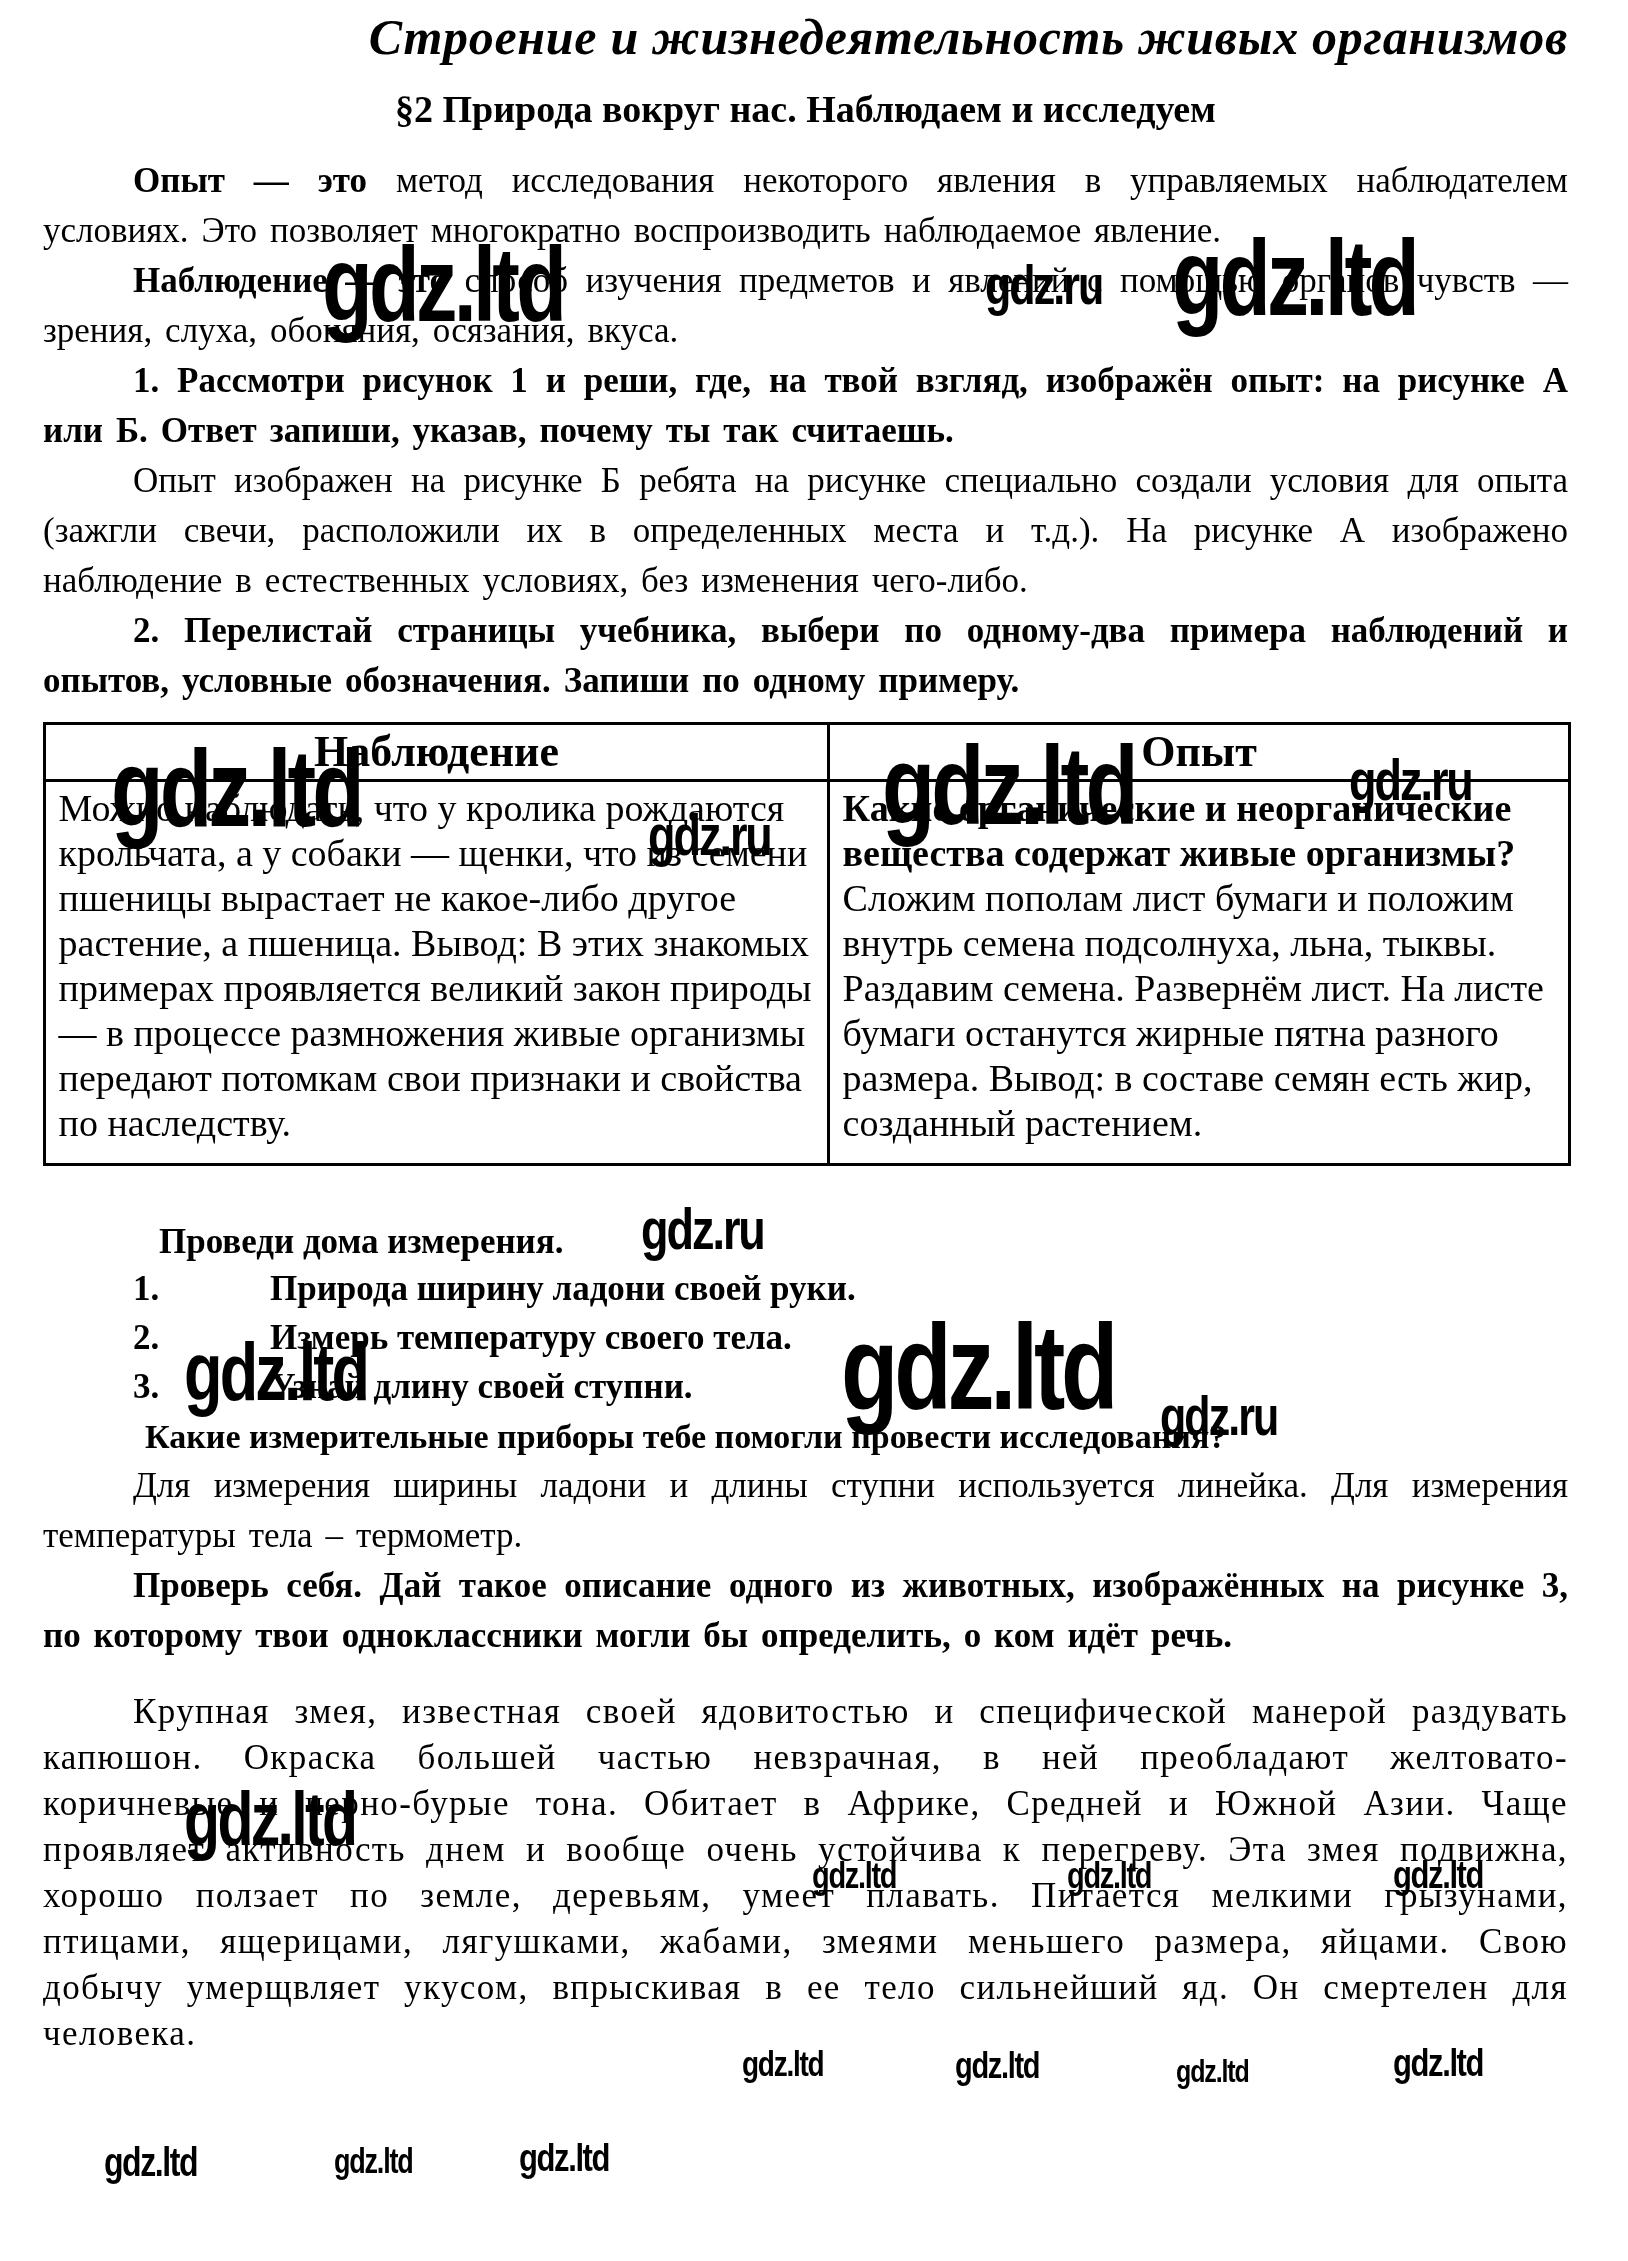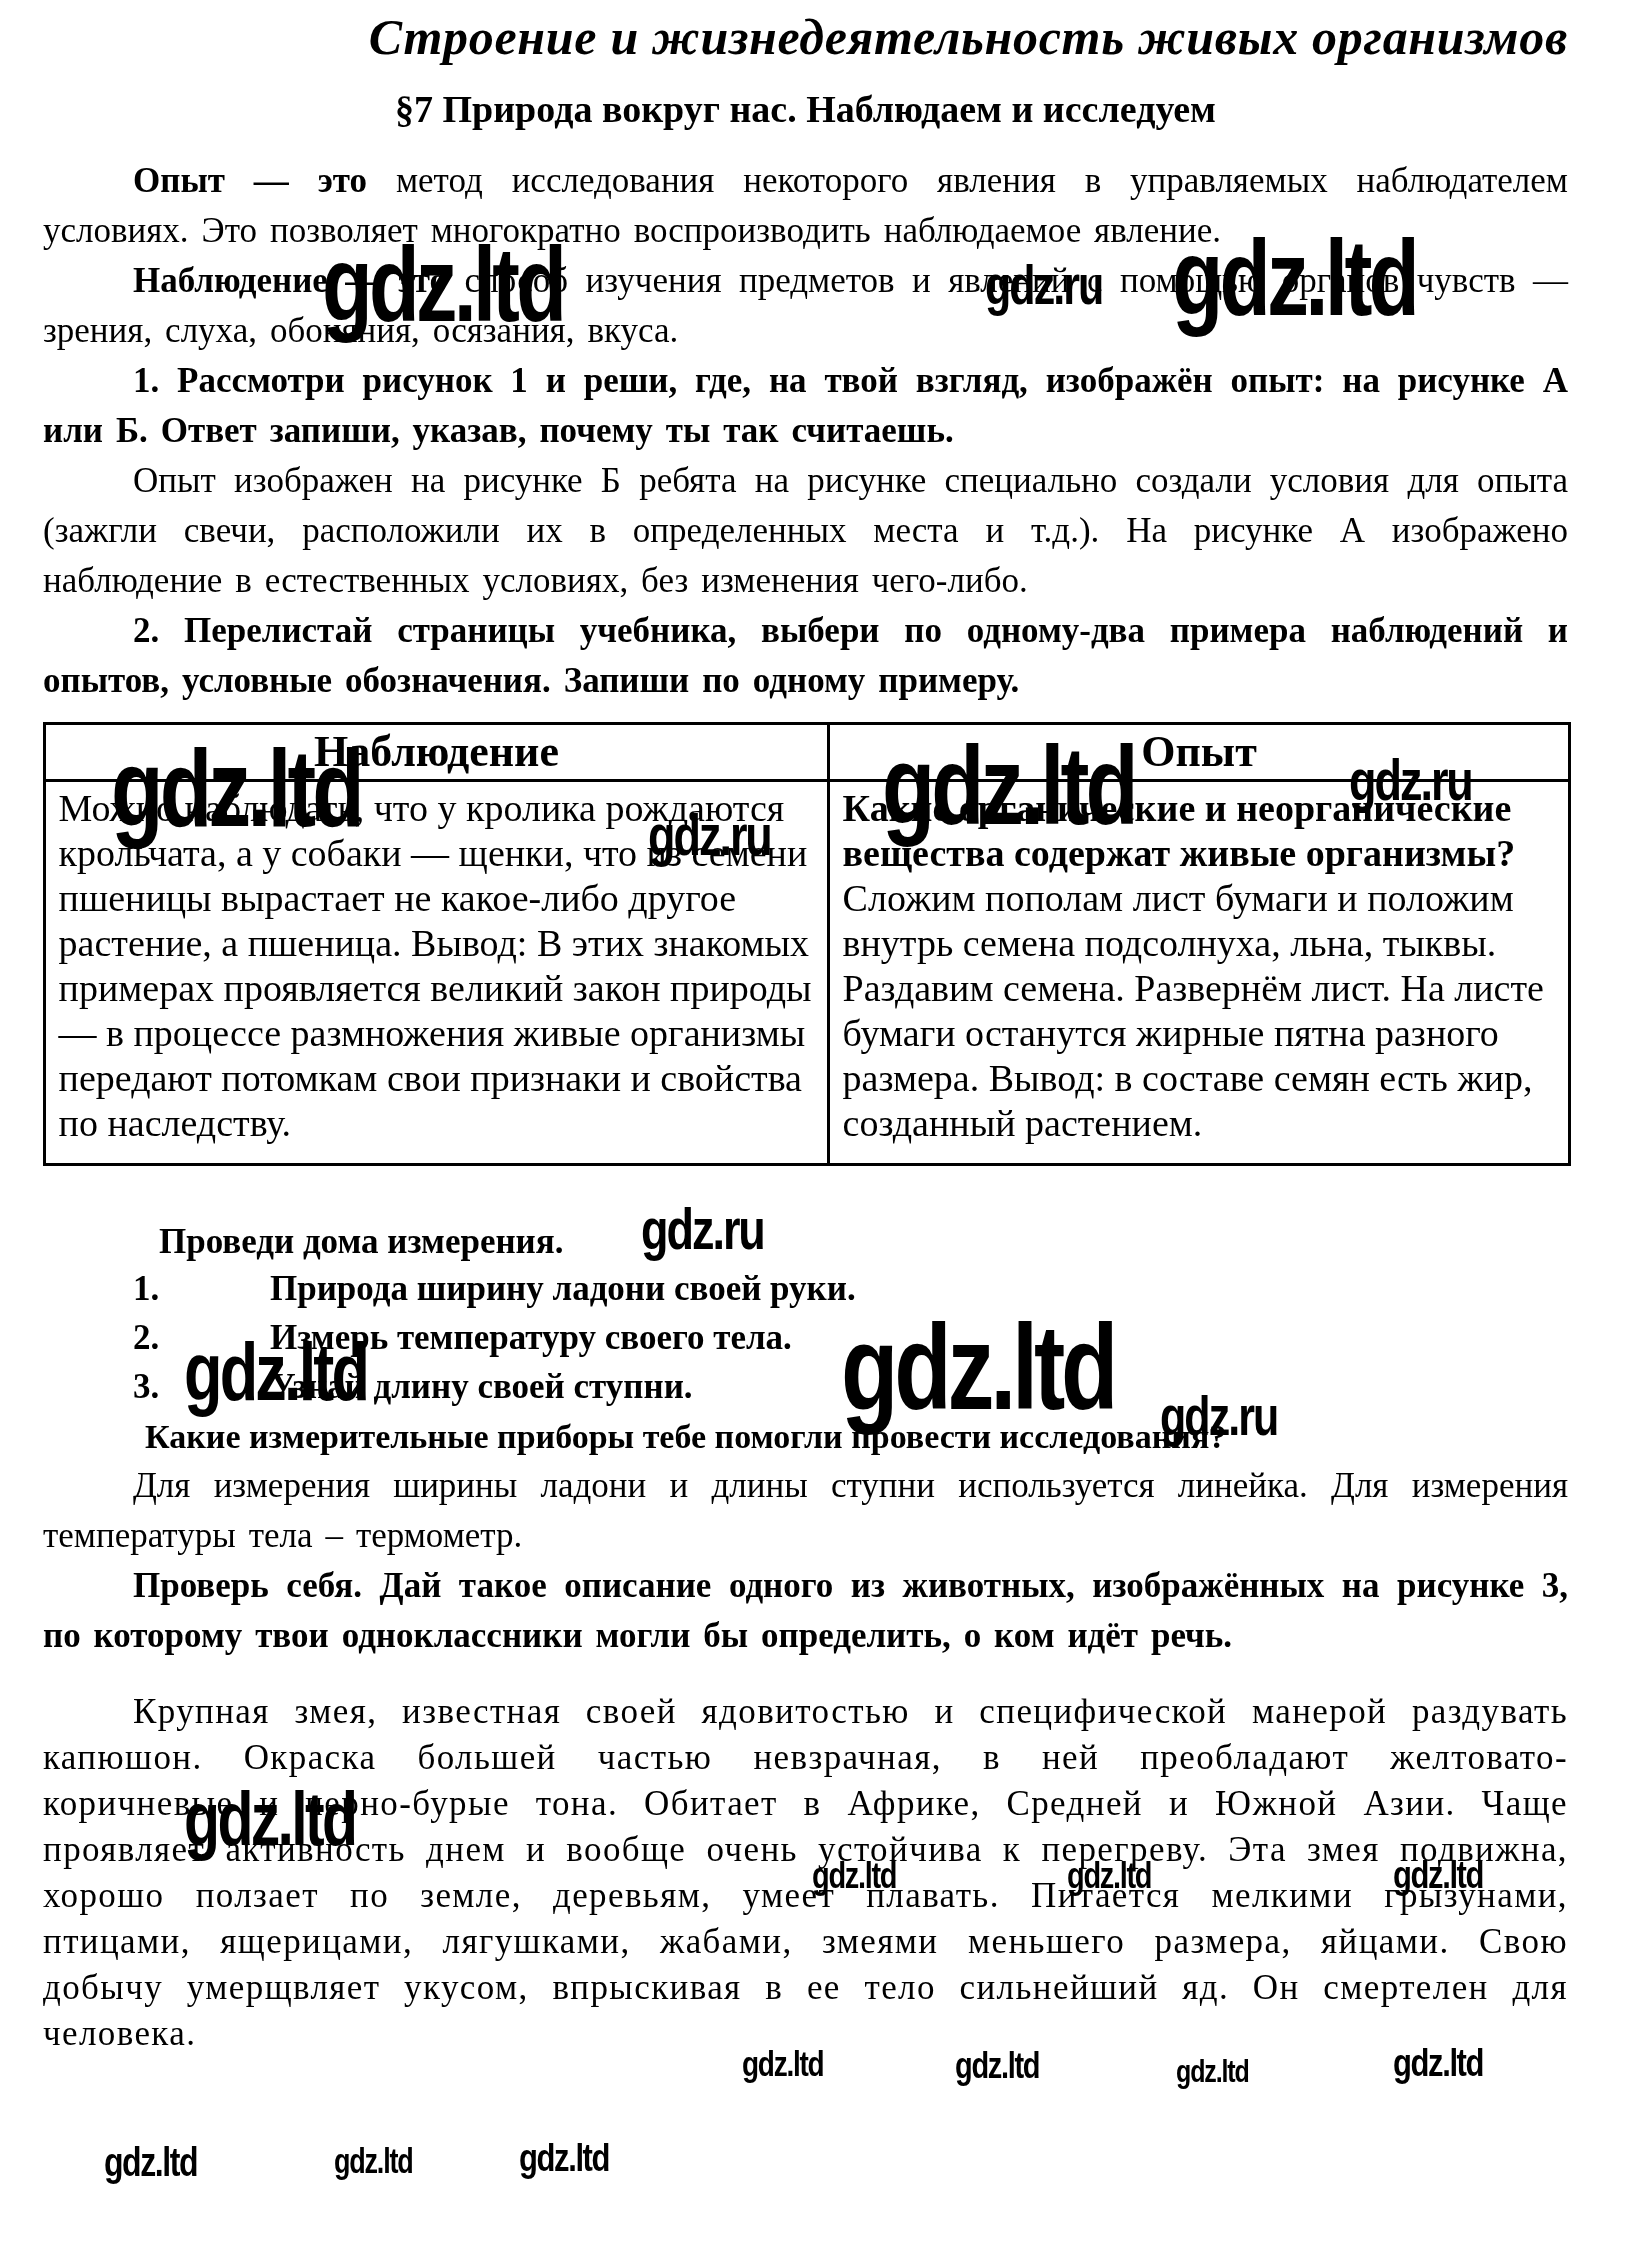--- a/index.html
+++ b/index.html
@@ -124,21 +124,21 @@
   #wm21 { left: 334px;  top: 2145px; font-size: 27px; }
   #wm22 { left: 519px;  top: 2138px; font-size: 31px; }
 </style>
 </head>
 <body>
 
 <div class="page">
   <div class="content">
 
     <h1 class="doc-title">Строение и жизнедеятельность живых организмов</h1>
-    <h2 class="doc-subtitle">§7 Природа вокруг нас. Наблюдаем и исследуем</h2>
+    <h2 class="doc-subtitle">§2 Природа вокруг нас. Наблюдаем и исследуем</h2>
 
     <p class="para indent" id="p1"><span class="b">Опыт — это</span><span> метод исследования некоторого явления в управляемых наблюдателем условиях. Это позволяет многократно воспроизводить наблюдаемое явление.</span></p>
 
     <p class="para indent"><span class="b">Наблюдение — это</span><span> способ изучения предметов и явлений с помощью органов чувств — зрения, слуха, обоняния, осязания, вкуса.</span></p>
 
     <p class="para indent b">1. Рассмотри рисунок 1 и реши, где, на твой взгляд, изображён опыт: на рисунке А или Б. Ответ запиши, указав, почему ты так считаешь.</p>
     <p class="para indent">Опыт изображен на рисунке Б ребята на рисунке специально создали условия для опыта (зажгли свечи, расположили их в определенных места и т.д.). На рисунке А изображено наблюдение в естественных условиях, без изменения чего-либо.</p>
 
     <p class="para indent b">2. Перелистай страницы учебника, выбери по одному-два примера наблюдений и опытов, условные обозначения. Запиши по одному примеру.</p>
 

